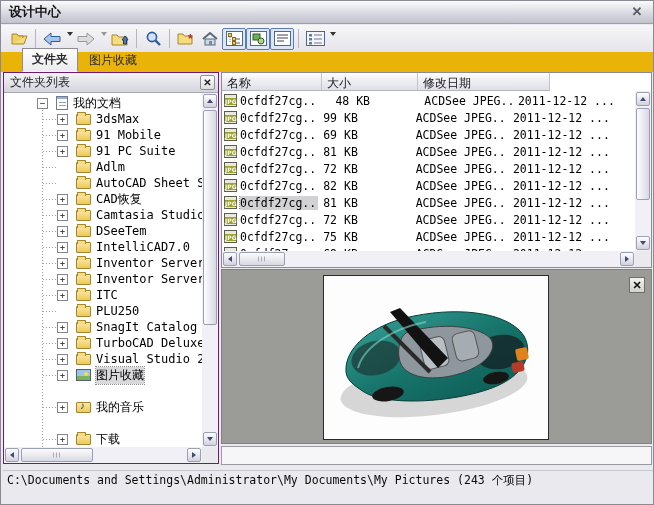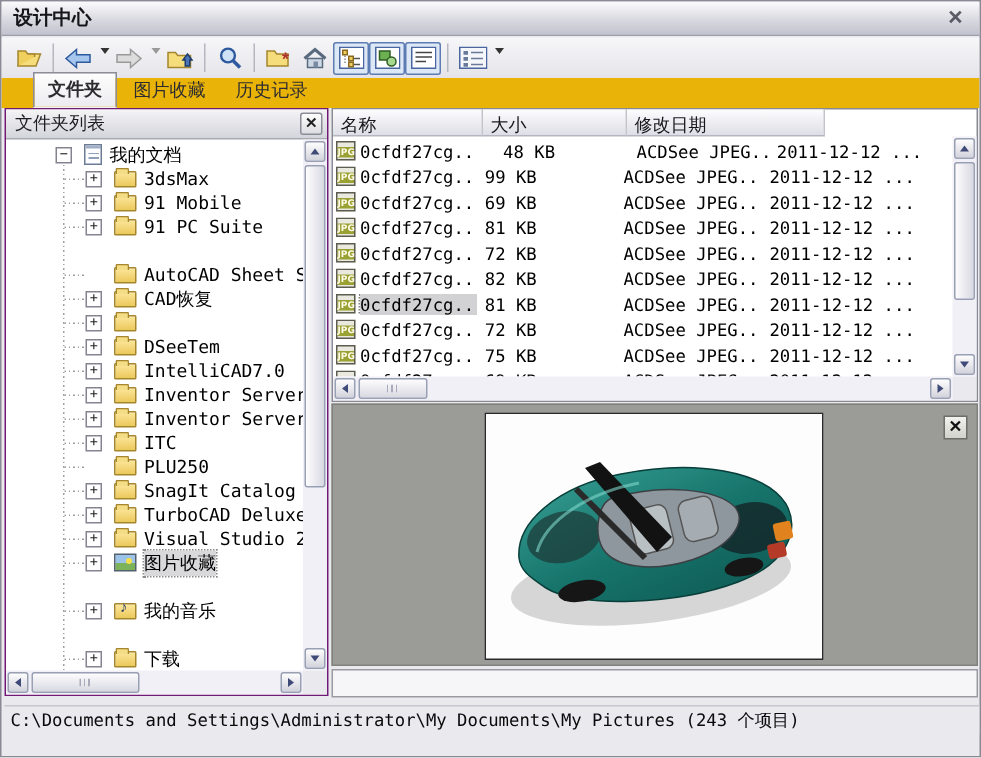--- a/index.html
+++ b/index.html
@@ -242,21 +242,20 @@
       </svg>
     </span>
     <span class="caret-btn">
         <span class="caret"></span>
       </span>
   </div>
 
   <div class="tabsbar" id="tabsbar">
       <span class="tab active">文件夹</span>
       <span class="tab">图片收藏</span>
-      <span class="tab">历史记录</span>
     </div>
 
   <div class="tree-panel">
     <div class="tree-header">
       <span>文件夹列表</span>
       <span class="tree-close">✕</span>
     </div>
     <div class="tree-body" id="treebody">
         <div class="tree-vline" style="height: 352px;"></div>
         <div class="trow root" style="top: 2px;">
@@ -272,33 +271,39 @@
         <div class="trow child" style="top: 34px;">
           <span class="expander">+</span>
           <span class="ticon icon-folder"></span>
           <span class="tlabel">91 Mobile</span>
         </div>
         <div class="trow child" style="top: 50px;">
           <span class="expander">+</span>
           <span class="ticon icon-folder"></span>
           <span class="tlabel">91 PC Suite</span>
         </div>
+        <div class="trow child" style="top: 66px;">
+          <span class="exp-none"></span>
+          <span class="ticon icon-folder"></span>
+          <span class="tlabel">Adlm</span>
+        </div>
         <div class="trow child" style="top: 82px;">
           <span class="exp-none"></span>
           <span class="ticon icon-folder"></span>
           <span class="tlabel">AutoCAD Sheet Sets</span>
         </div>
         <div class="trow child" style="top: 98px;">
           <span class="expander">+</span>
           <span class="ticon icon-folder"></span>
           <span class="tlabel">CAD恢复</span>
         </div>
         <div class="trow child" style="top: 114px;">
           <span class="expander">+</span>
           <span class="ticon icon-folder"></span>
+          <span class="tlabel">Camtasia Studio</span>
         </div>
         <div class="trow child" style="top: 130px;">
           <span class="expander">+</span>
           <span class="ticon icon-folder"></span>
           <span class="tlabel">DSeeTem</span>
         </div>
         <div class="trow child" style="top: 146px;">
           <span class="expander">+</span>
           <span class="ticon icon-folder"></span>
           <span class="tlabel">IntelliCAD7.0</span>

